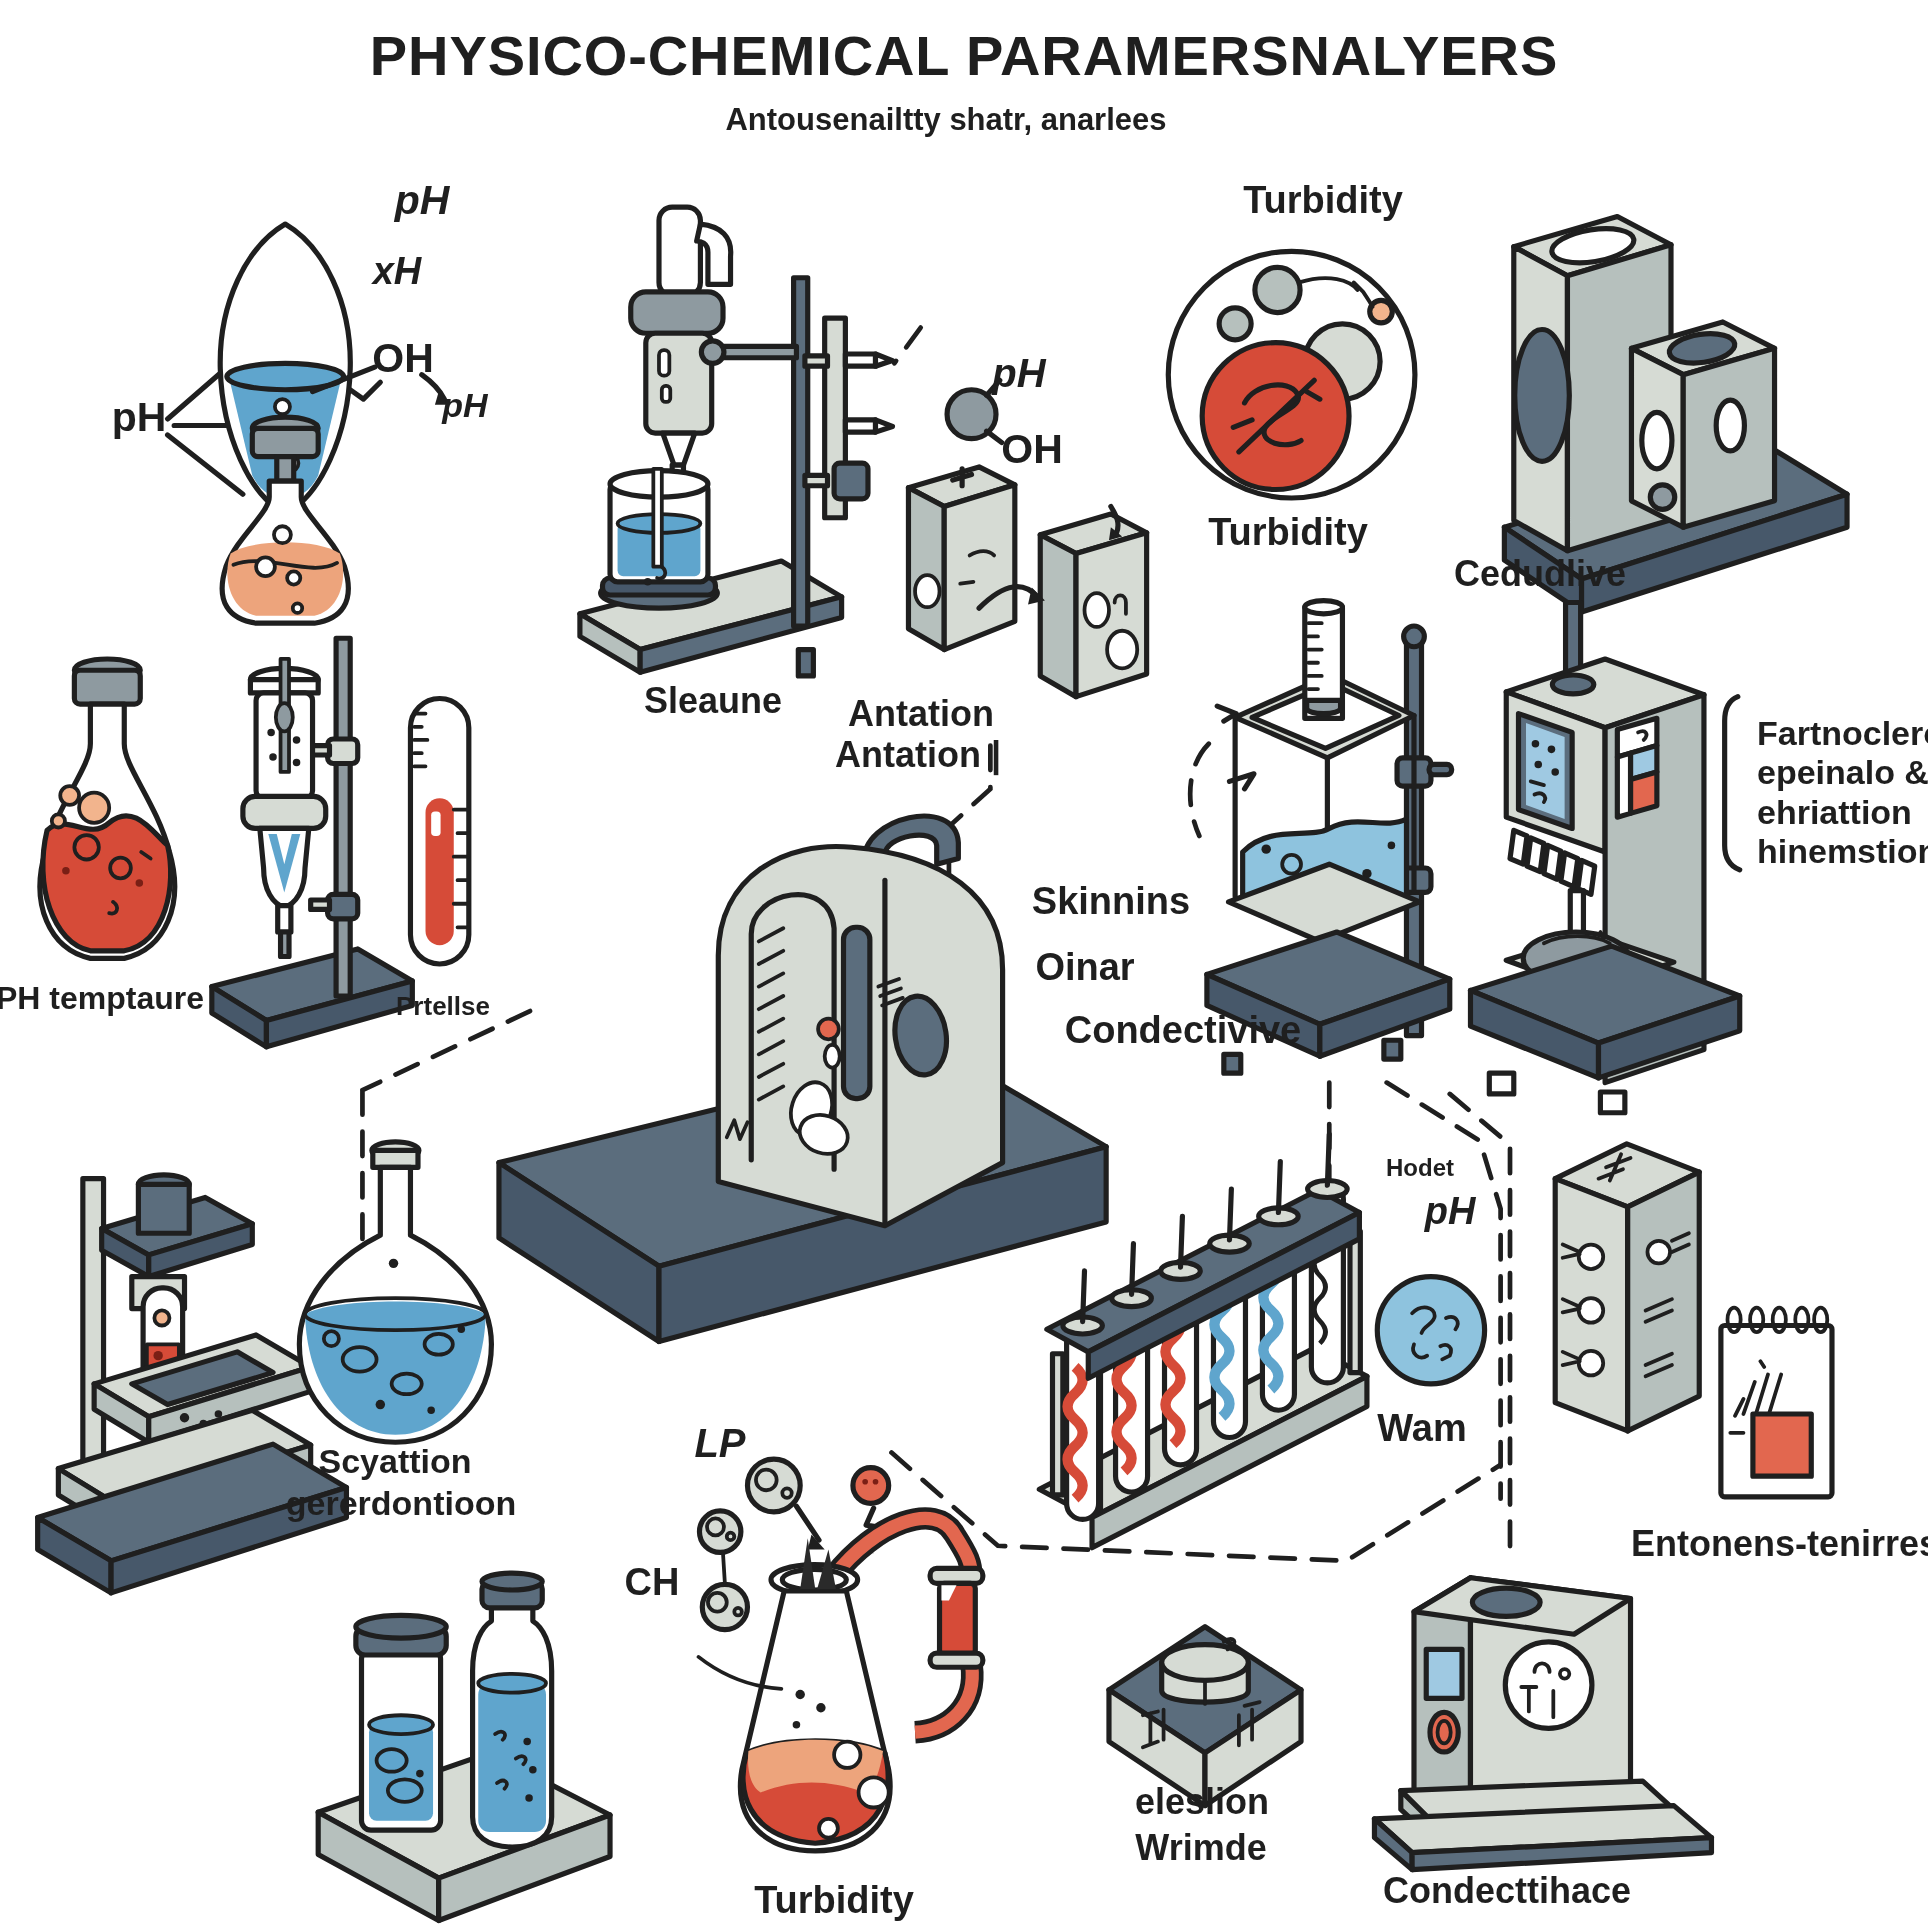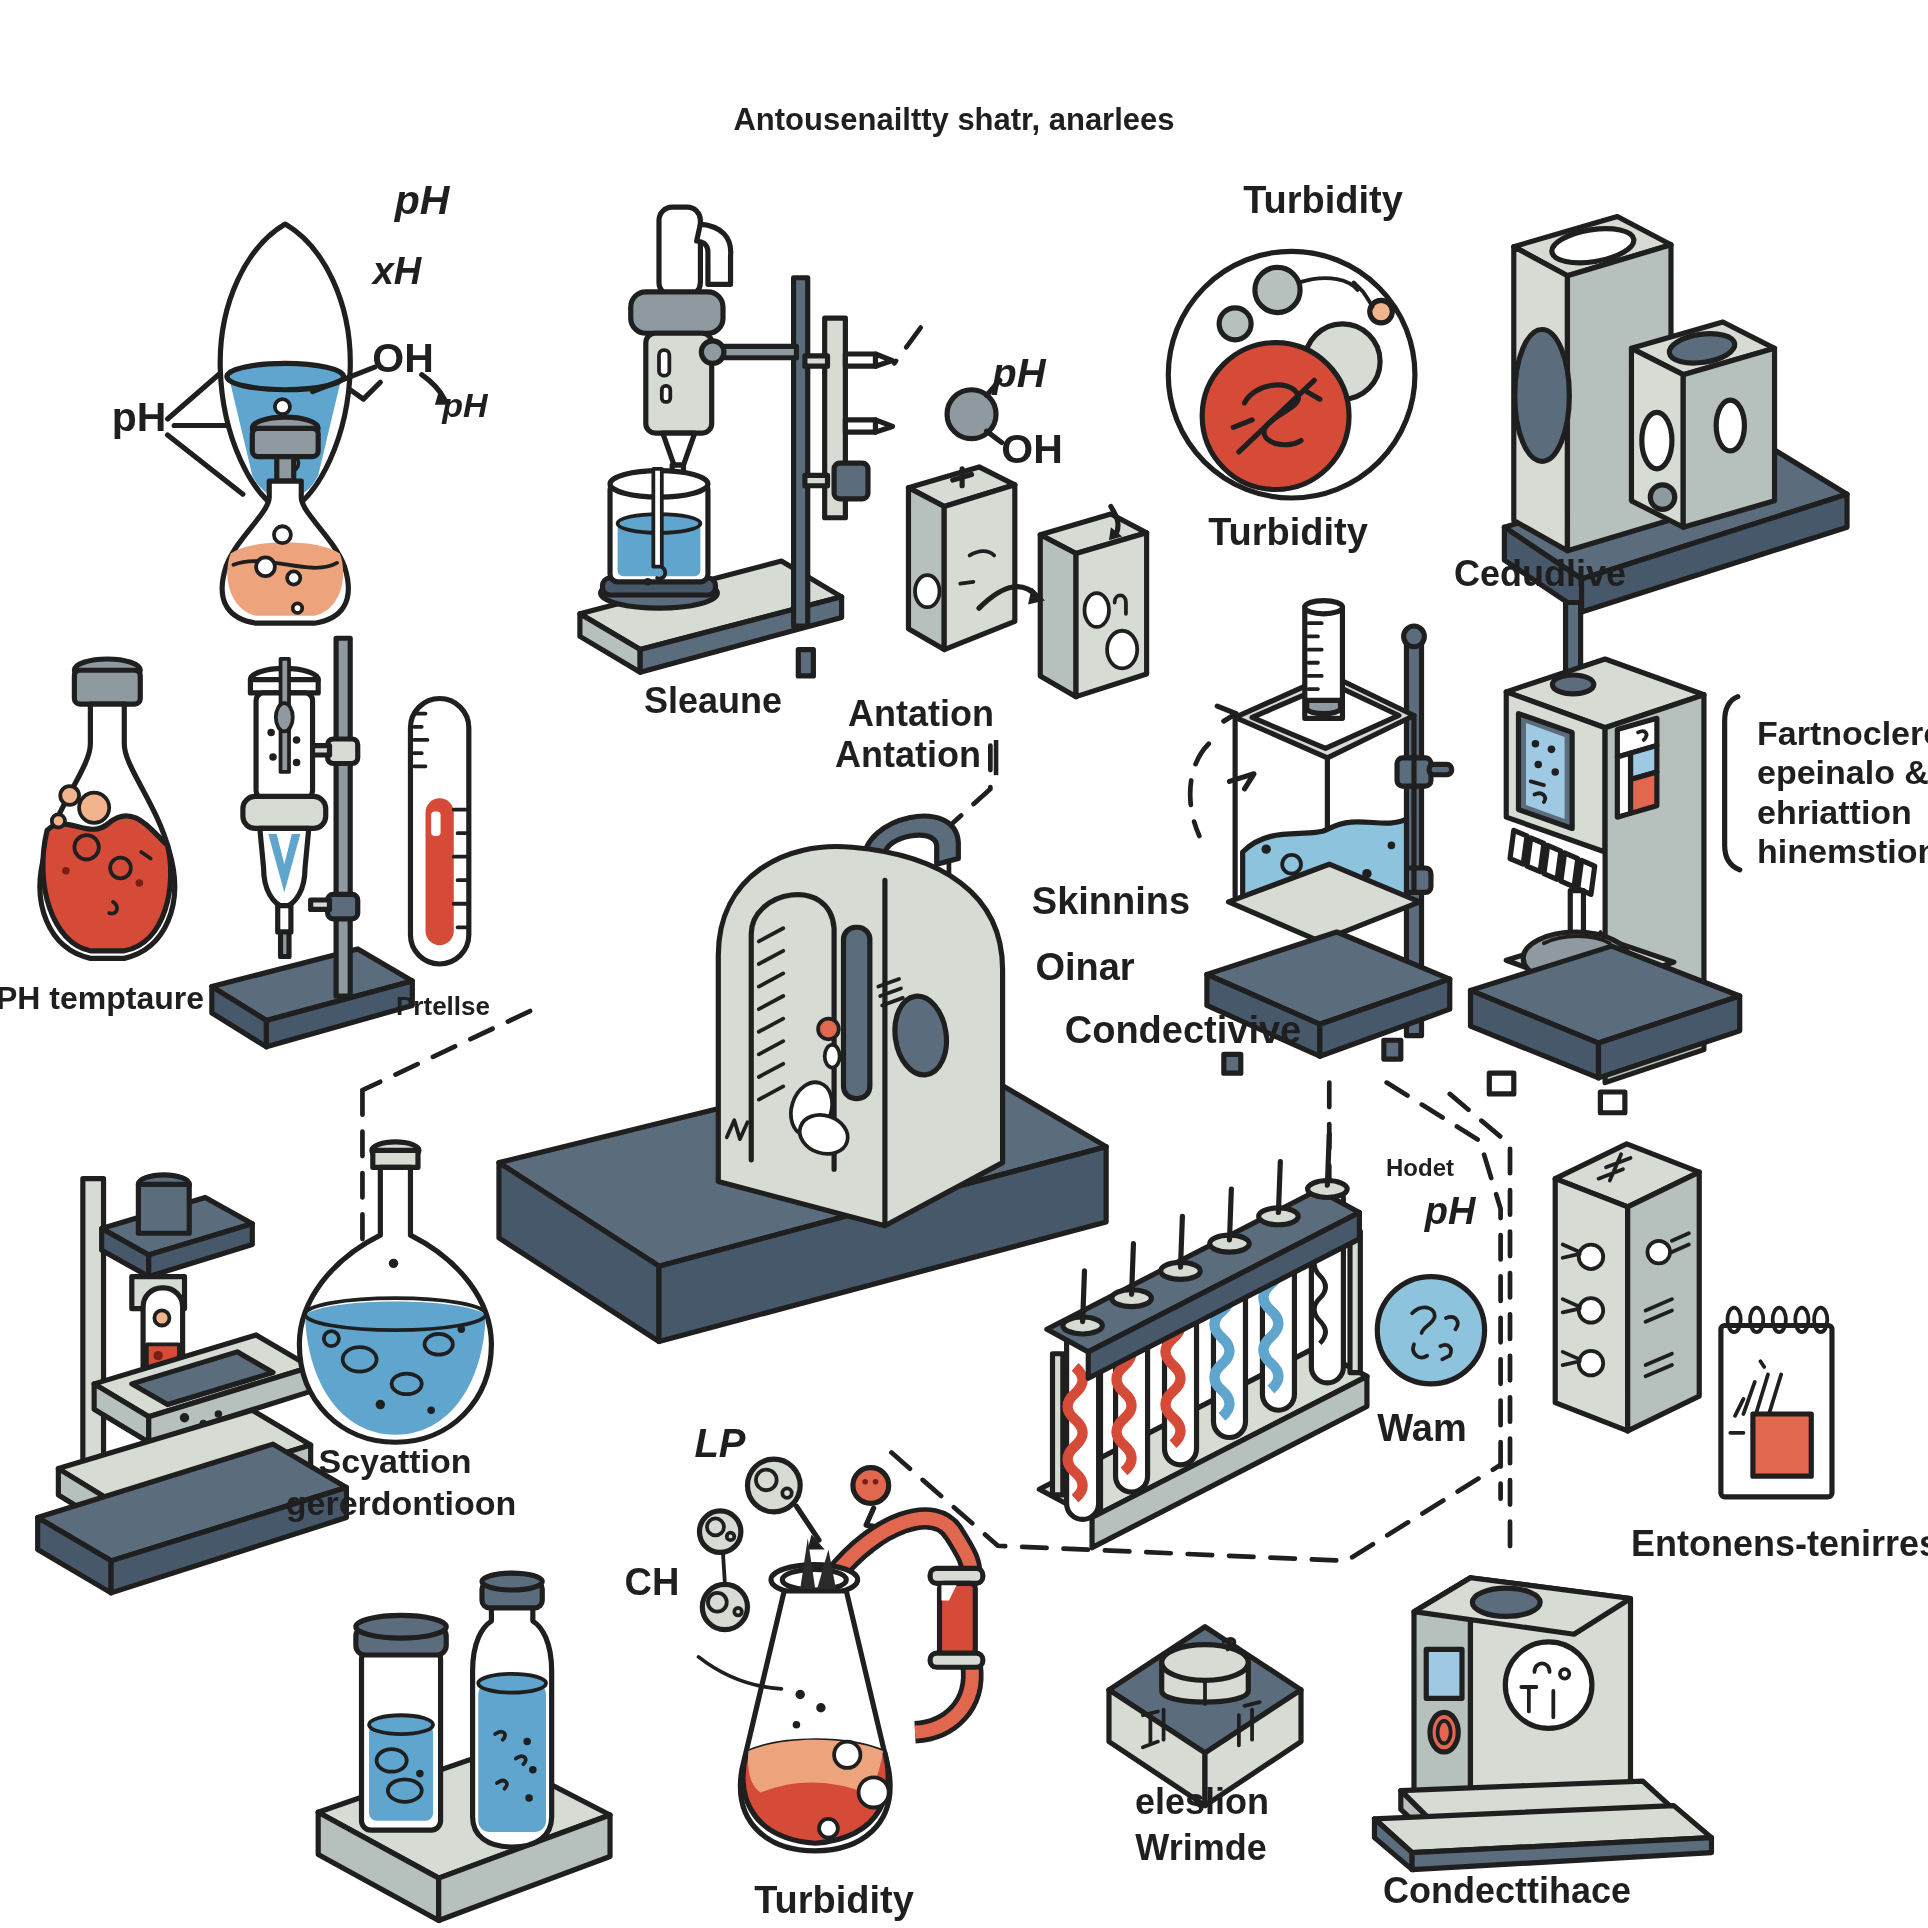--- a/index.html
+++ b/index.html
@@ -529,21 +529,22 @@
     <path class="ln4" d="M1630,1776 C1630,1764 1646,1764 1646,1776 M1616,1792 L1632,1792 M1624,1792 L1624,1818 M1650,1796 L1650,1824"></path>
     <circle class="ln4" cx="1662" cy="1778" r="5" fill="none"></circle>
     <polygon class="s f-mach" points="1488,1902 1745,1892 1778,1922 1520,1934"></polygon>
     <polygon class="s f-mach2" points="1488,1902 1520,1934 1520,1952 1488,1922"></polygon>
     <polygon class="s f-mach" points="1460,1932 1778,1918 1818,1952 1500,1968"></polygon>
     <polygon class="s f-slate" points="1460,1932 1500,1968 1500,1986 1460,1952"></polygon>
     <polygon class="s f-slate" points="1500,1968 1818,1952 1818,1968 1500,1986"></polygon>
   </g>
 </svg>
 
-<div class="cap" style="left:946px;top:119px;font-size:31px;margin-left:8px;">Antousenailtty shatr, anarlees</div>
+<div class="cap" style="left:964px;top:56px;font-size:56px;font-weight:800;letter-spacing:0.9px;">PHYSICO-CHEMICAL PARAMERSNALYERS</div>
+<div class="cap" style="left:946px;top:119px;font-size:31px;">Antousenailtty shatr, anarlees</div>
 
 <div class="cap" style="left:139px;top:417px;font-size:41px;">pH</div>
 <div class="cap it" style="left:422px;top:200px;font-size:41px;">pH</div>
 <div class="cap it" style="left:397px;top:271px;font-size:38px;">xH</div>
 <div class="cap" style="left:403px;top:358px;font-size:41px;">OH</div>
 <div class="cap it" style="left:465px;top:405px;font-size:34px;">pH</div>
 
 <div class="cap" style="left:713px;top:701px;font-size:36px;">Sleaune</div>
 
 <div class="cap" style="left:921px;top:714px;font-size:36px;">Antation</div>

